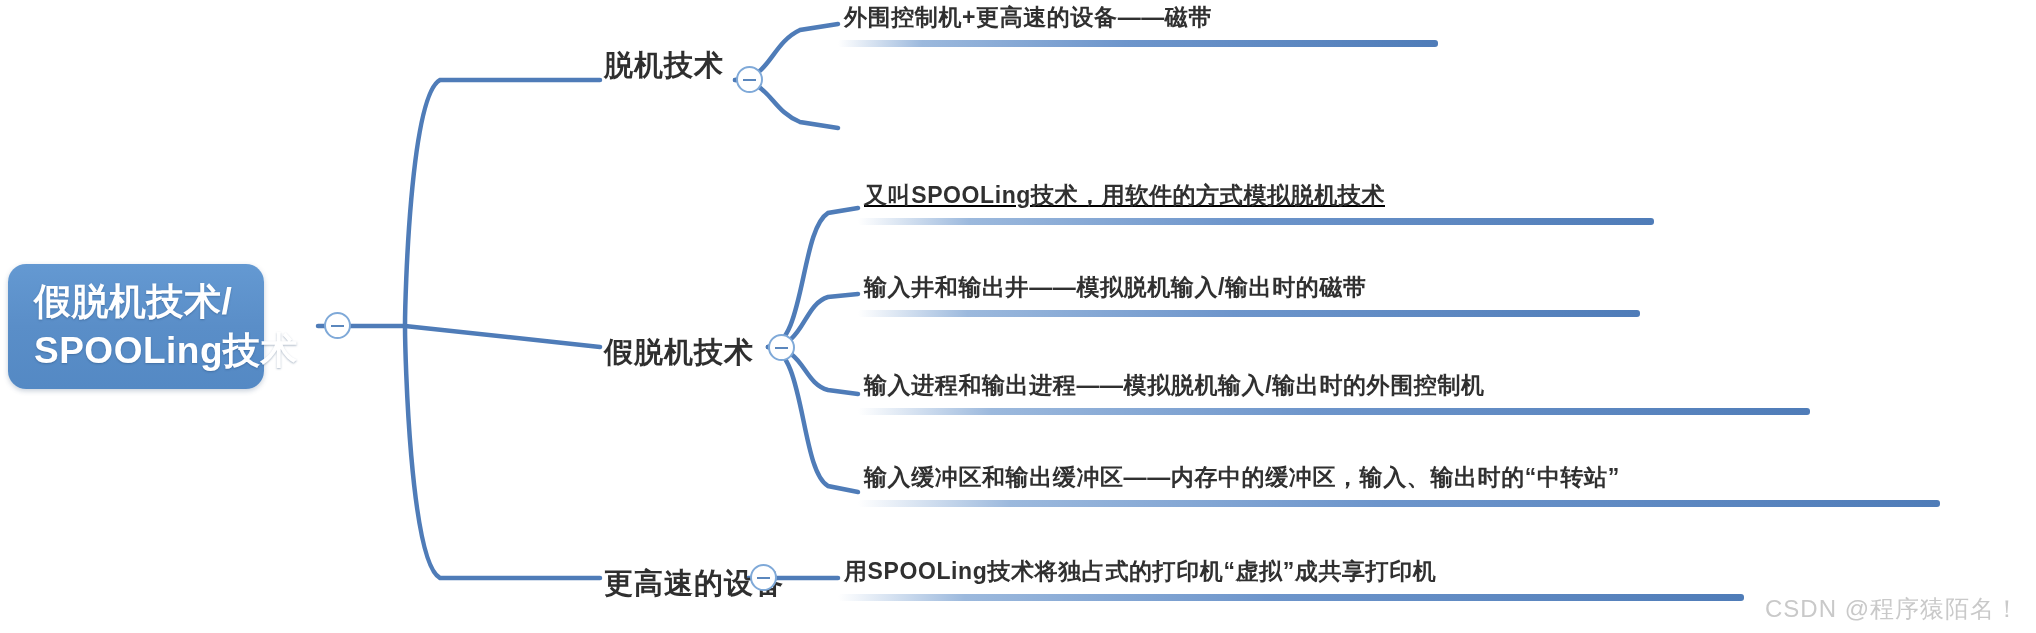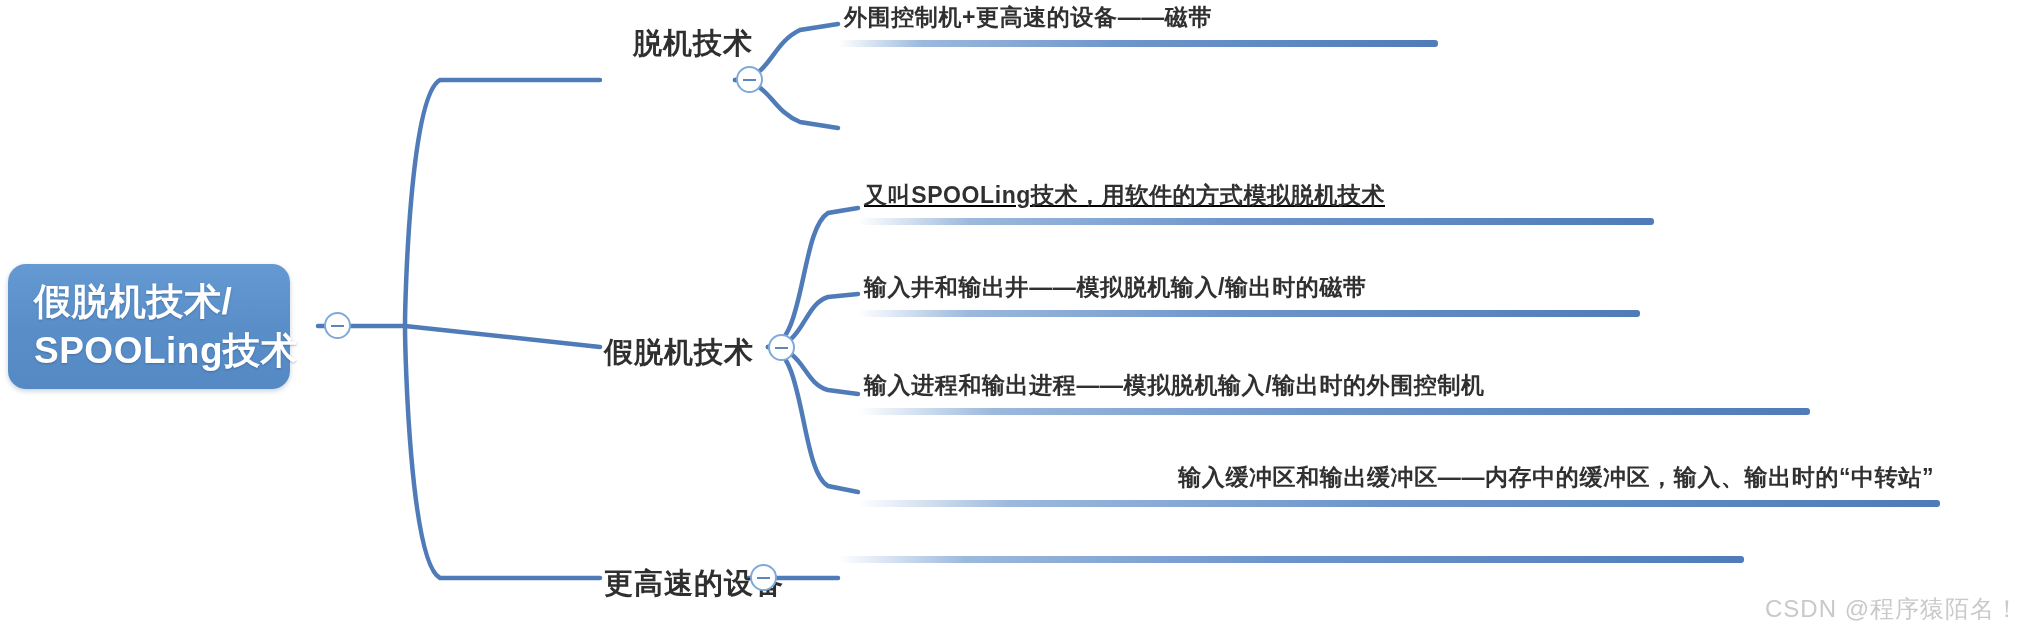--- a/index.html
+++ b/index.html
@@ -26,21 +26,21 @@
     width: 2036px;
     height: 633px;
     pointer-events: none;
   }
 
   
   .root-node {
     position: absolute;
     left: 8px;
     top: 264px;
-    width: 282px;
+    width: 256px;
     height: 125px;
     border-radius: 18px;
     background: linear-gradient(180deg, #6499d2 0%, #5a8ec8 50%, #5489c4 100%);
     box-shadow: 0 2px 5px rgba(40,70,110,0.25);
     display: flex;
     flex-direction: column;
     align-items: flex-start;
     justify-content: center;
     padding-left: 26px;
     box-sizing: border-box;
@@ -152,21 +152,21 @@
       <path d="M748,578 L838,578"></path>
     </g>
   </svg>
 
   <div class="root-node">
     <span class="root-line">假脱机技术/</span>
     <span class="root-line">SPOOLing技术</span>
   </div>
   <div class="toggle" style="left:324px; top:312px;"></div>
 
-  <div class="branch-label" style="left:604px; top:24px;margin-left:29px;">脱机技术</div>
+  <div class="branch-label" style="left:604px; top:46px;">脱机技术</div>
   <div class="toggle" style="left:736px; top:66px;"></div>
 
   <div class="leaf" style="left:838px; top:2px; width:600px;">
     <span class="leaf-text">外围控制机+更高速的设备——磁带</span>
     <span class="leaf-rule"></span>
   </div>
 
 
   <div class="branch-label" style="left:604px; top:333px;">假脱机技术</div>
   <div class="toggle" style="left:768px; top:334px;"></div>
@@ -179,27 +179,28 @@
   <div class="leaf" style="left:858px; top:272px; width:782px;">
     <span class="leaf-text">输入井和输出井——模拟脱机输入/输出时的磁带</span>
     <span class="leaf-rule"></span>
   </div>
 
   <div class="leaf" style="left:858px; top:370px; width:952px;">
     <span class="leaf-text">输入进程和输出进程——模拟脱机输入/输出时的外围控制机</span>
     <span class="leaf-rule"></span>
   </div>
 
-  <div class="leaf" style="left:858px; top:462px; width:1082px;text-align:right;">
+  <div class="leaf" style="left:858px; top:462px; width:1082px;">
     <span class="leaf-text">输入缓冲区和输出缓冲区——内存中的缓冲区，输入、输出时的“中转站”</span>
     <span class="leaf-rule"></span>
   </div>
 
   <div class="branch-label" style="left:604px; top:564px;">更高速的设备</div>
   <div class="toggle" style="left:750px; top:564px;"></div>
 
   <div class="leaf" style="left:838px; top:556px; width:906px;">
+    <span class="leaf-text">用SPOOLing技术将独占式的打印机“虚拟”成共享打印机</span>
     <span class="leaf-rule"></span>
   </div>
 
   <div class="watermark">CSDN @程序猿陌名！</div>
 
 </div>
 
 </body></html>

